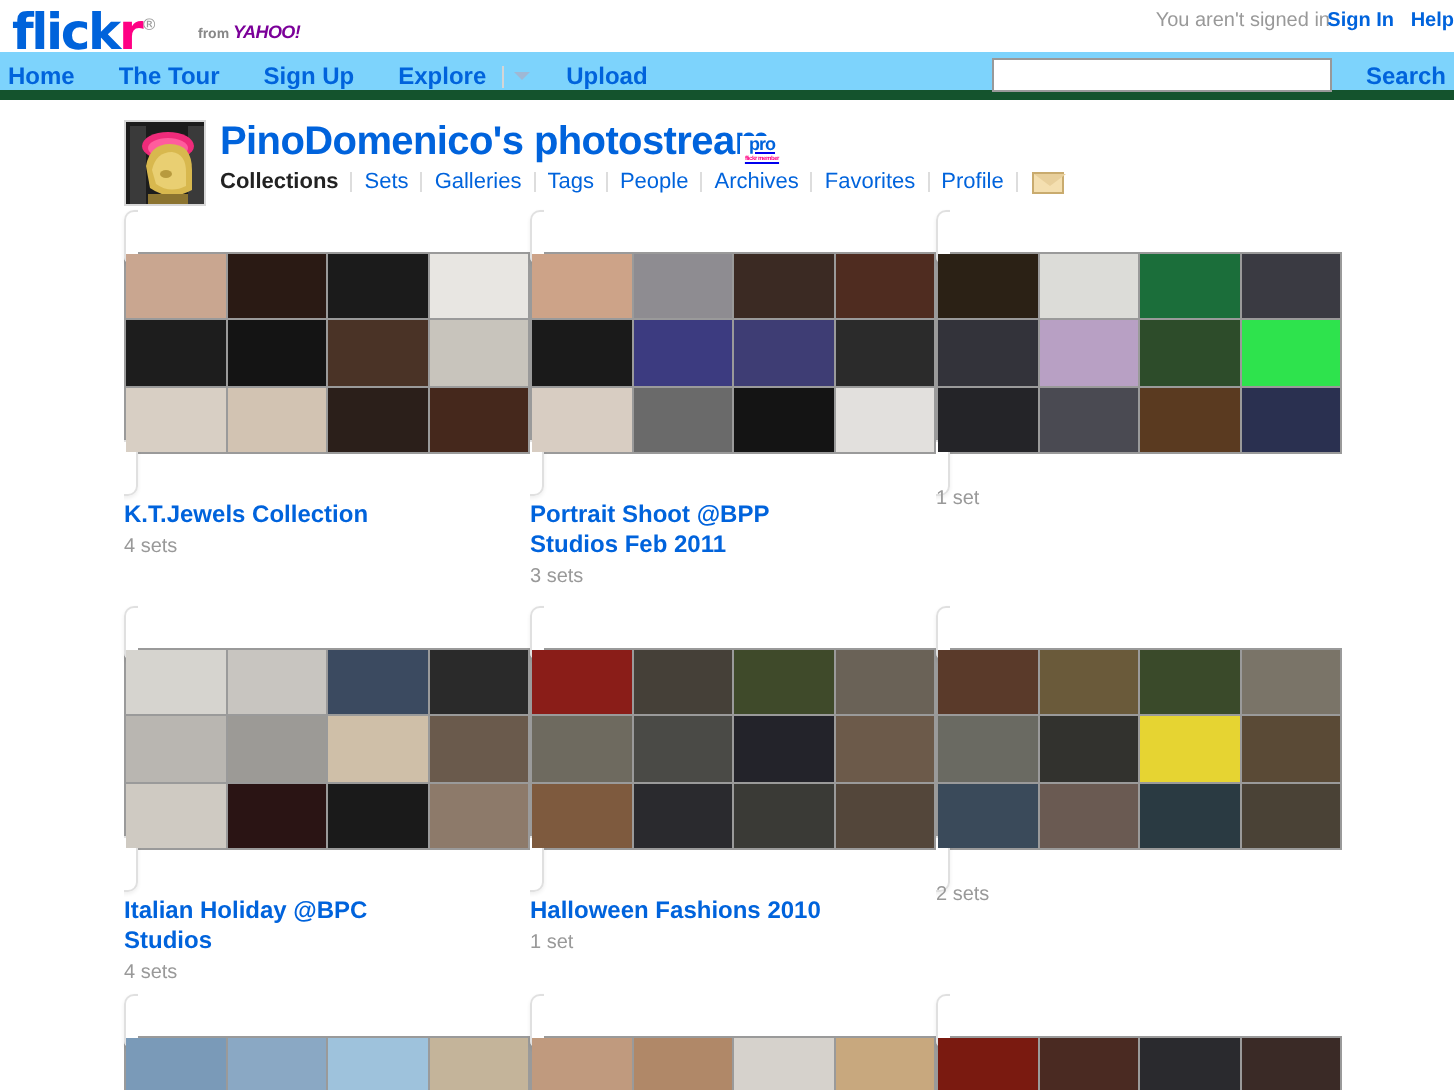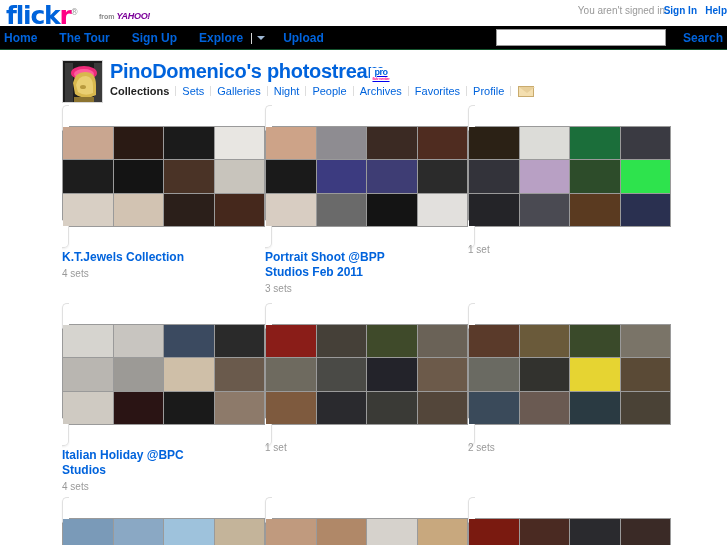--- a/index.html
+++ b/index.html
@@ -85,22 +85,22 @@
     font-size: 10px;
     color: #0063dc;
     text-decoration: none;
     font-weight: bold;
   }
 
   
   #navbar {
     position: relative;
     height: 24px;
-    background: #000000;
-    border-bottom: 1px solid #14532d;
+    background: #7dd3fc;
+    border-bottom: 5px solid #14532d;
   }
 
   #nav-items {
     position: absolute;
     left: 4px;
     top: 0;
     height: 24px;
     display: flex;
     align-items: center;
   }
@@ -380,21 +380,21 @@
       <span class="pro-sub">flickr member</span>
     </a>
 
     <div id="subnav">
       <a href="#" class="subnav-item active">Collections</a>
       <span class="subnav-sep"></span>
       <a href="#" class="subnav-item">Sets</a>
       <span class="subnav-sep"></span>
       <a href="#" class="subnav-item">Galleries</a>
       <span class="subnav-sep"></span>
-      <a href="#" class="subnav-item">Night</a>
+      <a href="#" class="subnav-item">Tags</a>
       <span class="subnav-sep"></span>
       <a href="#" class="subnav-item">People</a>
       <span class="subnav-sep"></span>
       <a href="#" class="subnav-item">Archives</a>
       <span class="subnav-sep"></span>
       <a href="#" class="subnav-item">Favorites</a>
       <span class="subnav-sep"></span>
       <a href="#" class="subnav-item">Profile</a>
       <span class="subnav-sep"></span>
       <a href="#" id="mail-icon"></a>
@@ -468,21 +468,21 @@
               <div class="tile" style="background: rgb(63, 74, 42);"></div>
               <div class="tile" style="background: rgb(106, 98, 87);"></div>
               <div class="tile" style="background: rgb(110, 106, 95);"></div>
               <div class="tile" style="background: rgb(74, 74, 70);"></div>
               <div class="tile" style="background: rgb(35, 35, 42);"></div>
               <div class="tile" style="background: rgb(108, 90, 74);"></div>
               <div class="tile" style="background: rgb(126, 90, 62);"></div>
               <div class="tile" style="background: rgb(42, 42, 46);"></div>
               <div class="tile" style="background: rgb(58, 58, 54);"></div>
               <div class="tile" style="background: rgb(83, 70, 58);"></div>
-            </div></a><span class="coll-count">1 set</span></div>
+            </div></a><a href="#" class="coll-title">Halloween Fashions 2010</a><span class="coll-count">1 set</span></div>
         <div class="coll-cell"><a href="#" class="thumb-frame"><div class="mosaic">
               <div class="tile" style="background: rgb(90, 58, 42);"></div>
               <div class="tile" style="background: rgb(106, 90, 58);"></div>
               <div class="tile" style="background: rgb(58, 74, 42);"></div>
               <div class="tile" style="background: rgb(122, 116, 104);"></div>
               <div class="tile" style="background: rgb(106, 106, 98);"></div>
               <div class="tile" style="background: rgb(50, 50, 46);"></div>
               <div class="tile" style="background: rgb(230, 212, 50);"></div>
               <div class="tile" style="background: rgb(90, 74, 54);"></div>
               <div class="tile" style="background: rgb(58, 74, 90);"></div>

